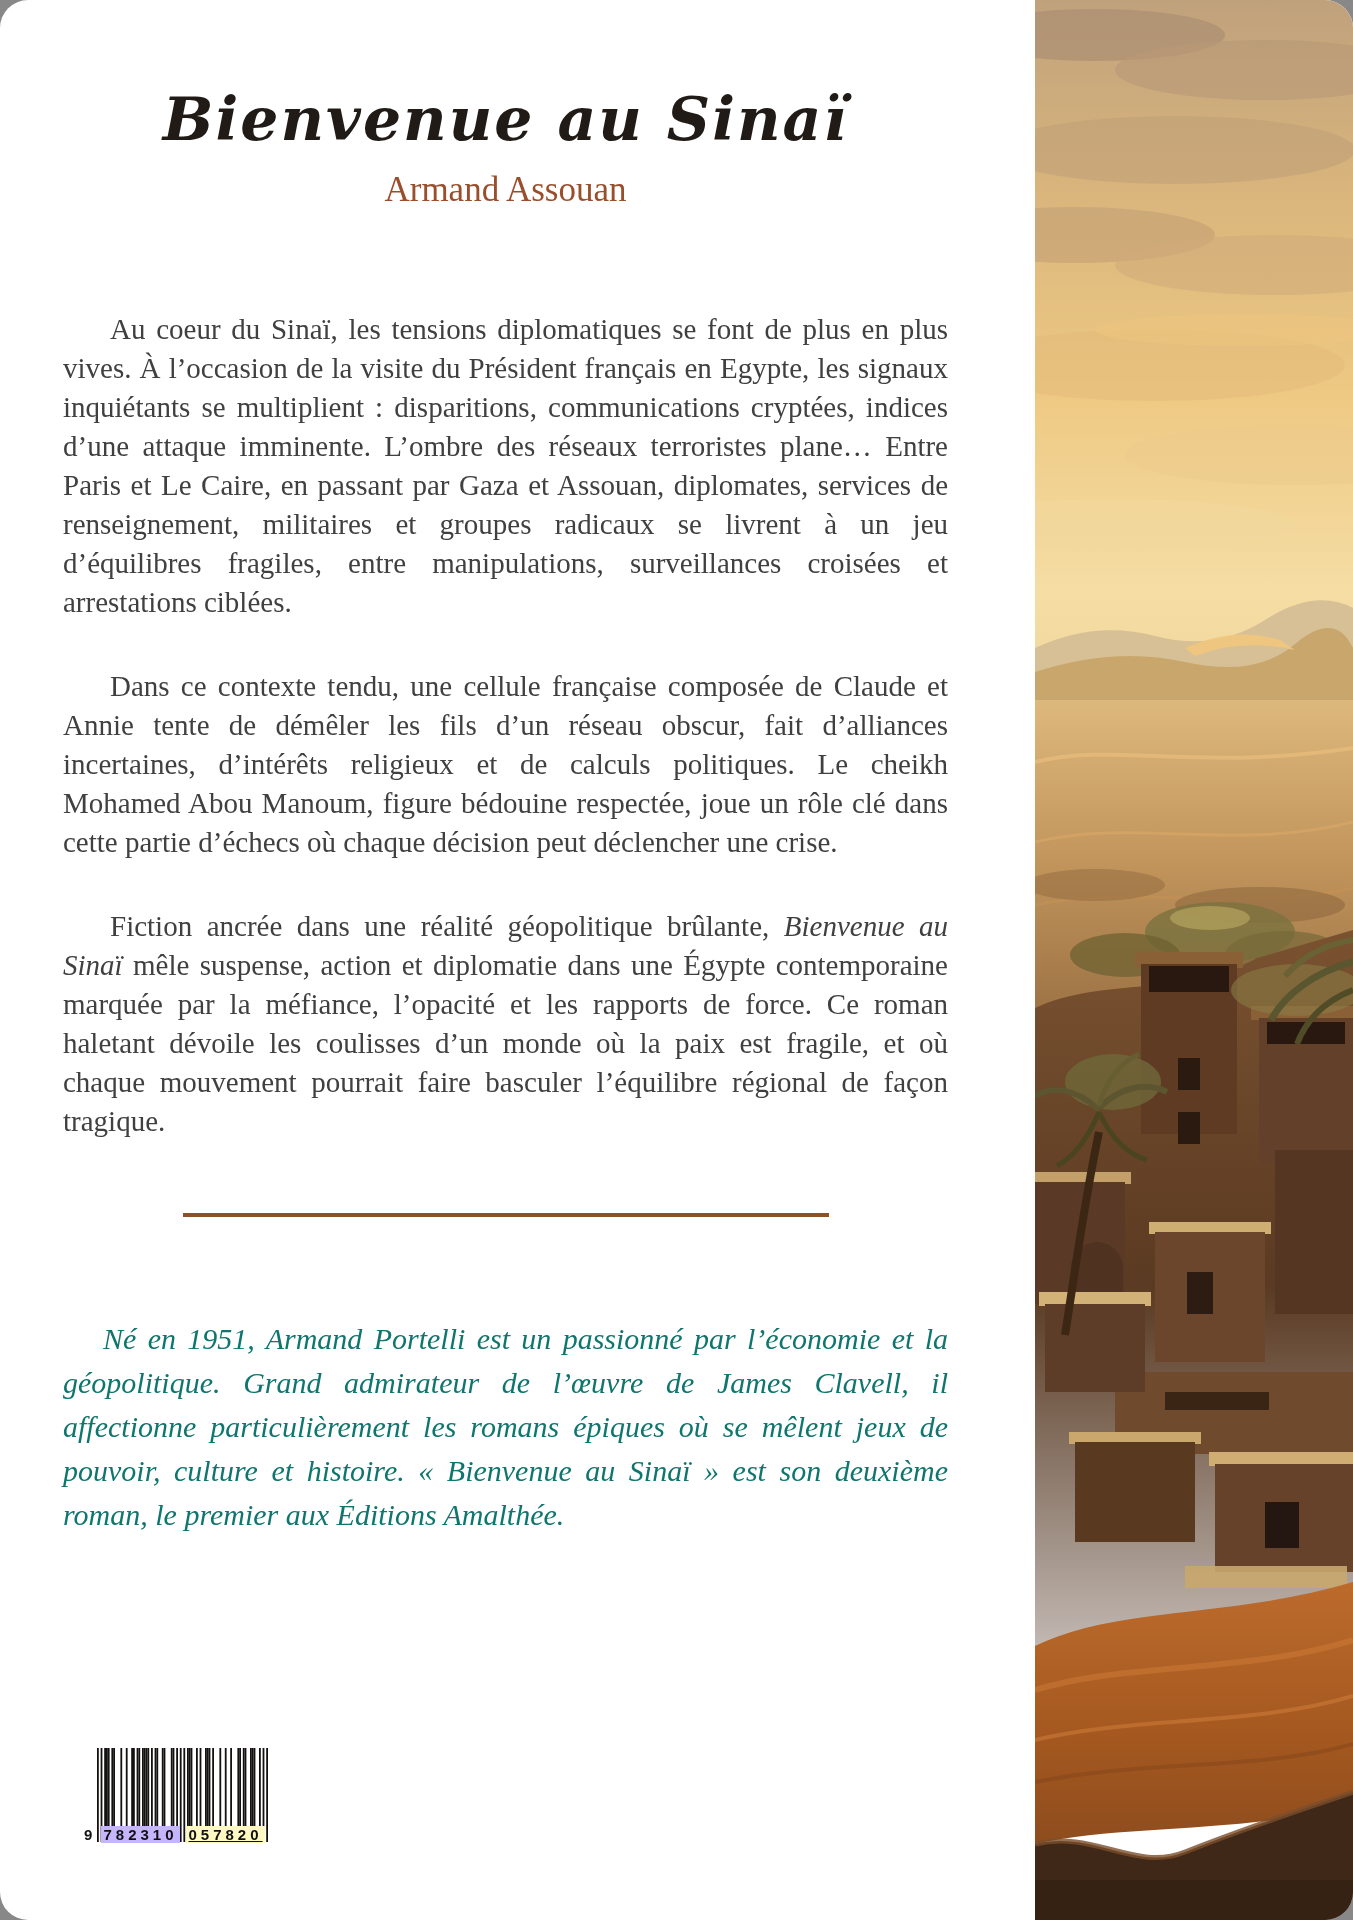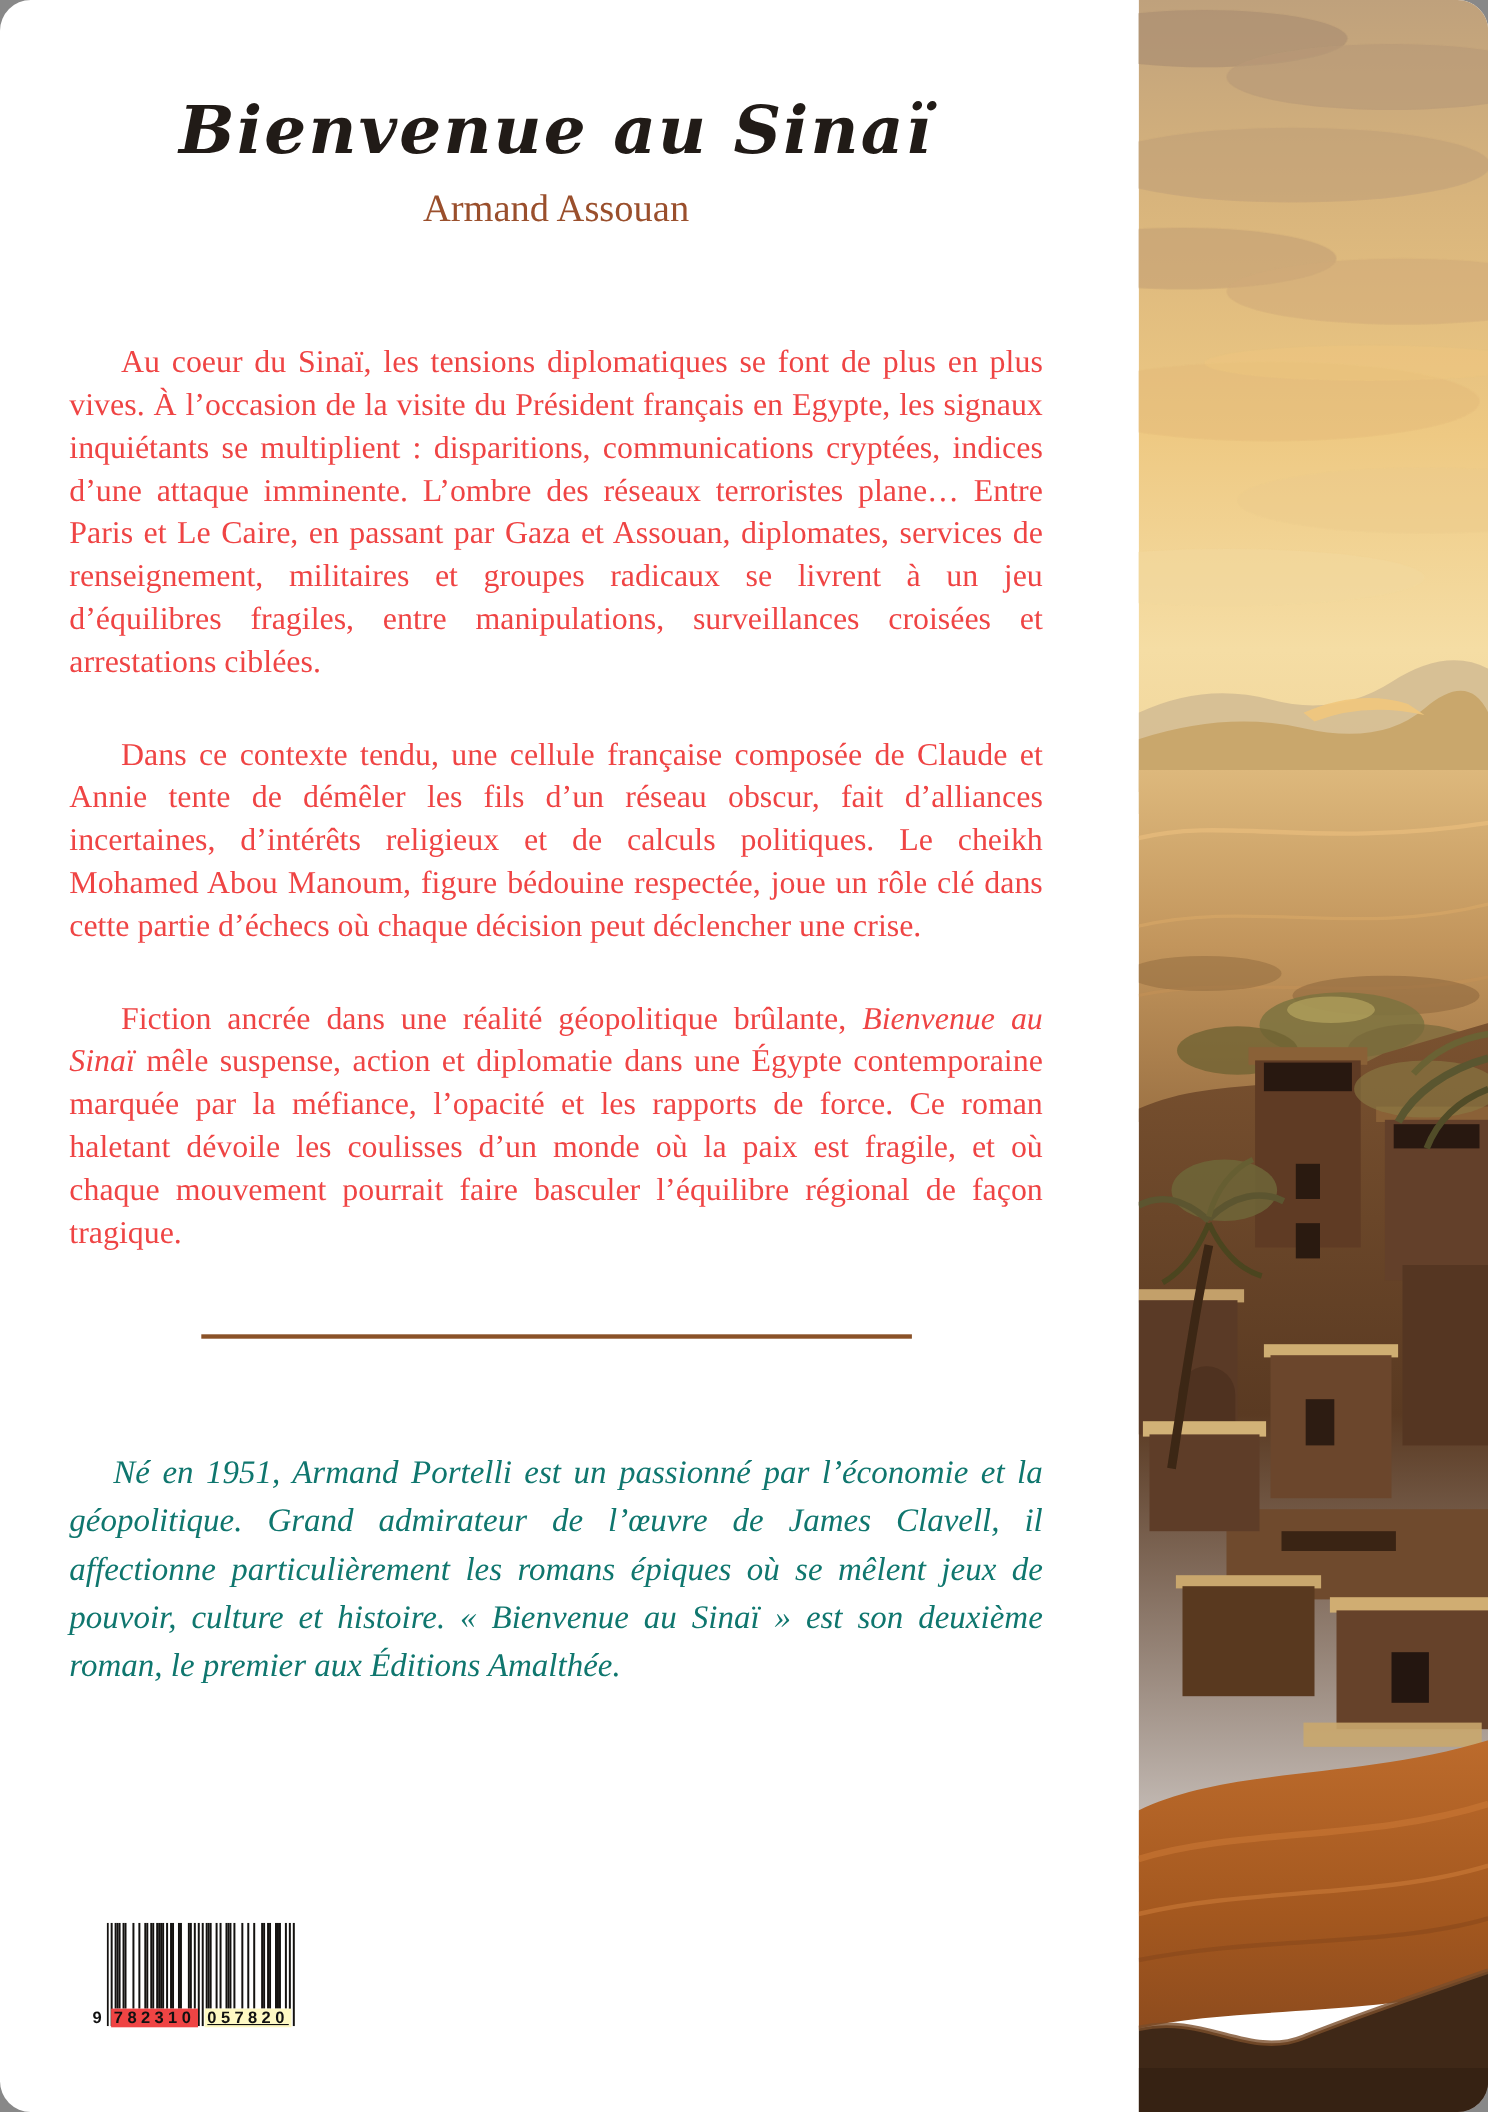--- a/index.html
+++ b/index.html
@@ -37,21 +37,21 @@
   }
   .synopsis{
     margin-top:100px;
   }
   .para{
     margin:0 0 45px 0;
     font-size:29px;
     line-height:39px;
     text-align:justify;
     text-indent:47px;
-    color:#ef4444;
+    color:#404040;
   }
   .para em{
     font-style:italic;
   }
   .divider{
     width:646px;
     height:0;
     border:none;
     border-top:4px solid #8a5228;
     margin:72px auto 0 auto;
@@ -76,21 +76,21 @@
     position:absolute;
     top:78px;left:0;
     width:198px;
     font-family:"Liberation Sans", sans-serif;
     font-size:15px;
     font-weight:700;
     color:#111;
     display:flex;
   }
   .bd-first{width:13px;}
-  .bd-left{width:79px;text-align:center;letter-spacing:4px;background:#ef4444;margin-left:4px;}
+  .bd-left{width:79px;text-align:center;letter-spacing:4px;background:#c4b5fd;margin-left:4px;}
   .bd-right{width:79px;text-align:center;letter-spacing:4px;background:#fef9c3;margin-left:6px;text-decoration:underline;}
   .sale-info{
     position:absolute;
     left:298px;top:1734px;
     width:420px;
   }
   .price{
     font-size:32px;
     font-weight:700;
     color:#2f241c;

